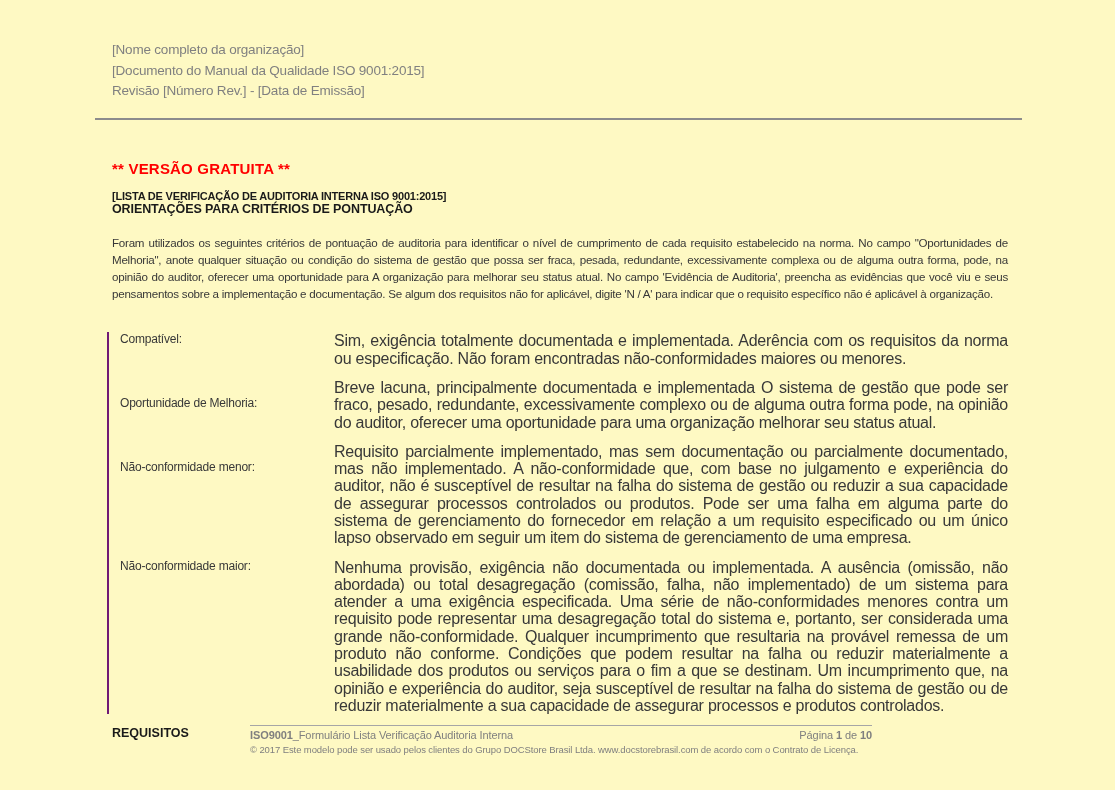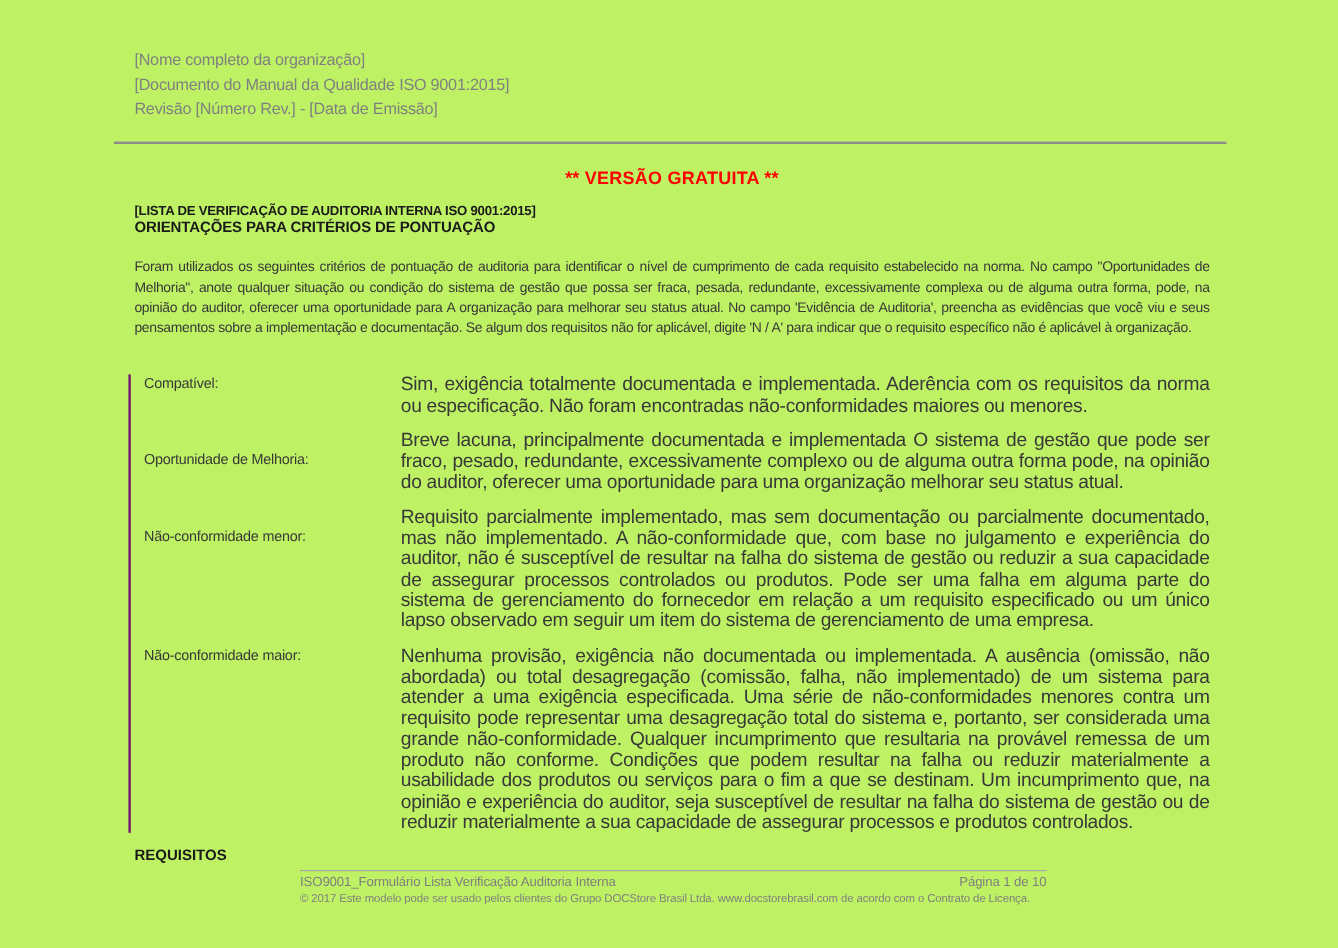--- a/index.html
+++ b/index.html
@@ -3,34 +3,34 @@
 <meta charset="utf-8">
 <style>
   html, body { margin: 0; padding: 0; background: #ffffff; }
   body {
     width: 1115px; height: 790px;
     font-family: "Liberation Sans", sans-serif;
     color: #3a3a3a;
     position: relative;
     overflow: hidden;
   }
-  .page { position: relative; width: 1115px; height: 790px; background: #bef264; }
+  .page { position: relative; width: 1115px; height: 790px; background: #fef9c3; }
   .content { padding: 40px 107px 0 112px; }
 
   .doc-header { color: #808080; font-size: 13.5px; line-height: 20.5px; letter-spacing: -0.2px; }
   .doc-header .bold { font-weight: normal; text-align: right; }
 
   .header-rule {
     border: none; border-top: 2px solid #8c8c8c;
     margin: 16px 0 0 -17px; width: 927px; height: 0;
   }
 
   .banner {
     color: #ff0000; font-weight: bold; font-size: 15px;
-    text-align: center; margin-top: 20px; letter-spacing: 0.2px;
+    text-align: left; margin-top: 40px; letter-spacing: 0.2px;
   }
 
   .doc-title {
     color: #1a1a1a; font-weight: bold; font-size: 11px;
     margin-top: 13px; letter-spacing: -0.2px;
   }
 
   .section-heading {
     color: #1a1a1a; font-weight: bold; font-size: 12.5px;
     letter-spacing: -0.1px;
@@ -62,21 +62,21 @@
   }
 
   .footer {
     position: absolute; left: 250px; top: 725px; width: 622px;
     border-top: 1.5px solid #a6a6a6; color: #7f7f7f;
   }
   .footer-row {
     display: flex; justify-content: space-between;
     font-size: 11px; padding-top: 3px; letter-spacing: -0.1px;
   }
-  .footer .bold { font-weight: normal; text-align: right; }
+  .footer .bold { font-weight: bold; text-align: right; }
   .footer-copy { text-align: left; font-size: 9.5px; margin-top: 3px; letter-spacing: -0.1px; }
 </style>
 </head>
 <body>
 
 <div class="page">
   <div class="content">
 
     <div class="doc-header">
       <div>[Nome completo da organização]</div>

